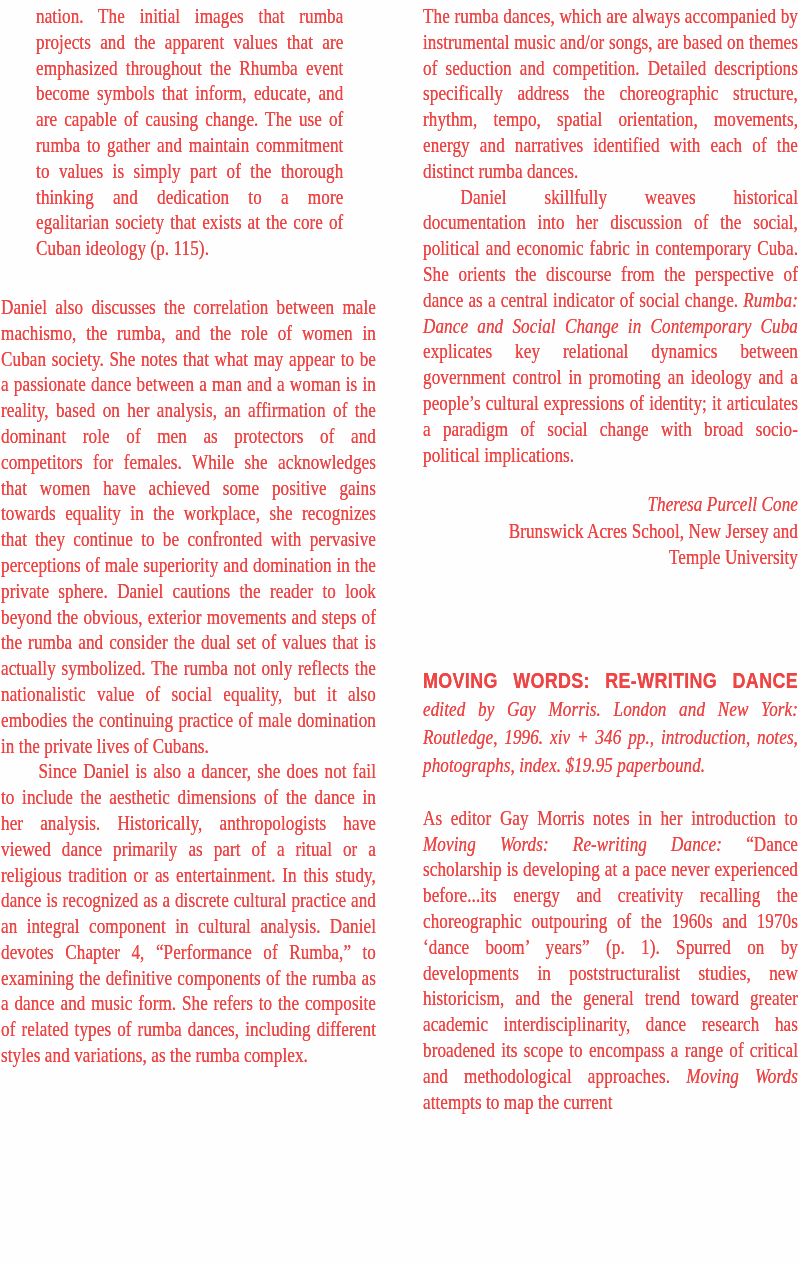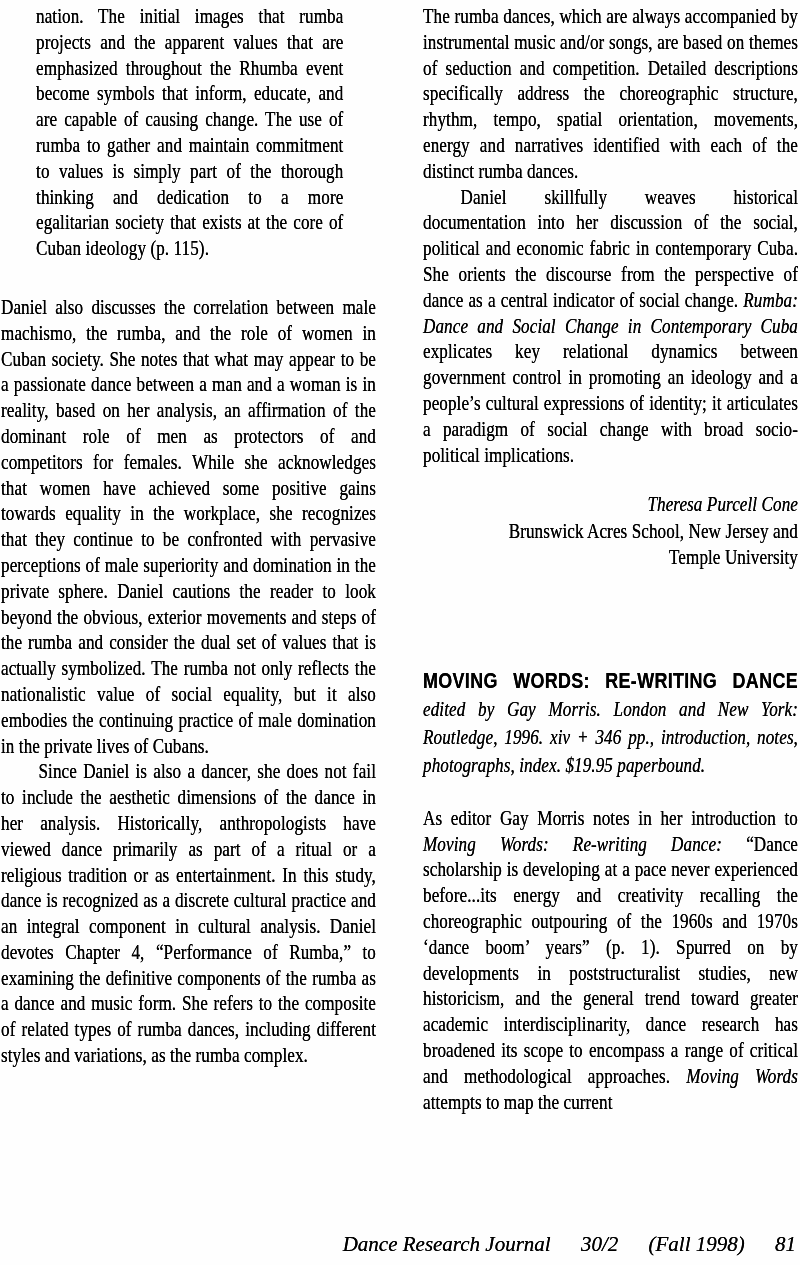--- a/index.html
+++ b/index.html
@@ -9,21 +9,21 @@
     background: #e9e9e9;
   }
   .page {
     position: relative;
     width: 800px;
     height: 1265px;
     margin: 0 auto;
     background: #fefefe;
     overflow: hidden;
     font-family: "Liberation Serif", "DejaVu Serif", serif;
-    color: #000000;
+    color: #ef4444;
     text-shadow: 0 0 0.4px currentColor; 
   }
   .col {
     position: absolute;
     top: 4px;
   }
   .col-left  { left: 1px; }
   .col-right { left: 423px; }
   .col-inner {
     width: 460px;
@@ -97,20 +97,14 @@
         <div class="affil">Brunswick Acres School, New Jersey and</div>
         <div class="affil">Temple University</div>
       </div>
 
       <p class="heading-para"><b class="review-title">MOVING WORDS: RE-WRITING DANCE</b> <i class="pub-details">edited by Gay Morris. London and New York: Routledge, 1996. xiv + 346 pp., introduction, notes, photographs, index. $19.95 paperbound.</i></p>
 
       <p class="body-para as-editor"><span>As editor Gay Morris notes in her introduction to </span><i>Moving Words: Re-writing Dance:</i><span> “Dance scholarship is developing at a pace never experienced before...its energy and creativity recalling the choreographic outpouring of the 1960s and 1970s ‘dance boom’ years” (p. 1).  Spurred on by developments in poststructuralist studies, new historicism, and the general trend toward greater academic interdisciplinarity, dance research has broadened its scope to encompass a range of critical and methodological approaches. </span><i>Moving Words</i><span> attempts to map the current</span></p>
     </div>
   </div>
 
-  <div class="footer">
-    <span class="f-seg">Dance Research Journal</span>
-    <span class="f-seg">30/2</span>
-    <span class="f-seg">(Fall 1998)</span>
-    <span class="f-seg">81</span>
-  </div>
 
 </div>
 
 </body></html>

